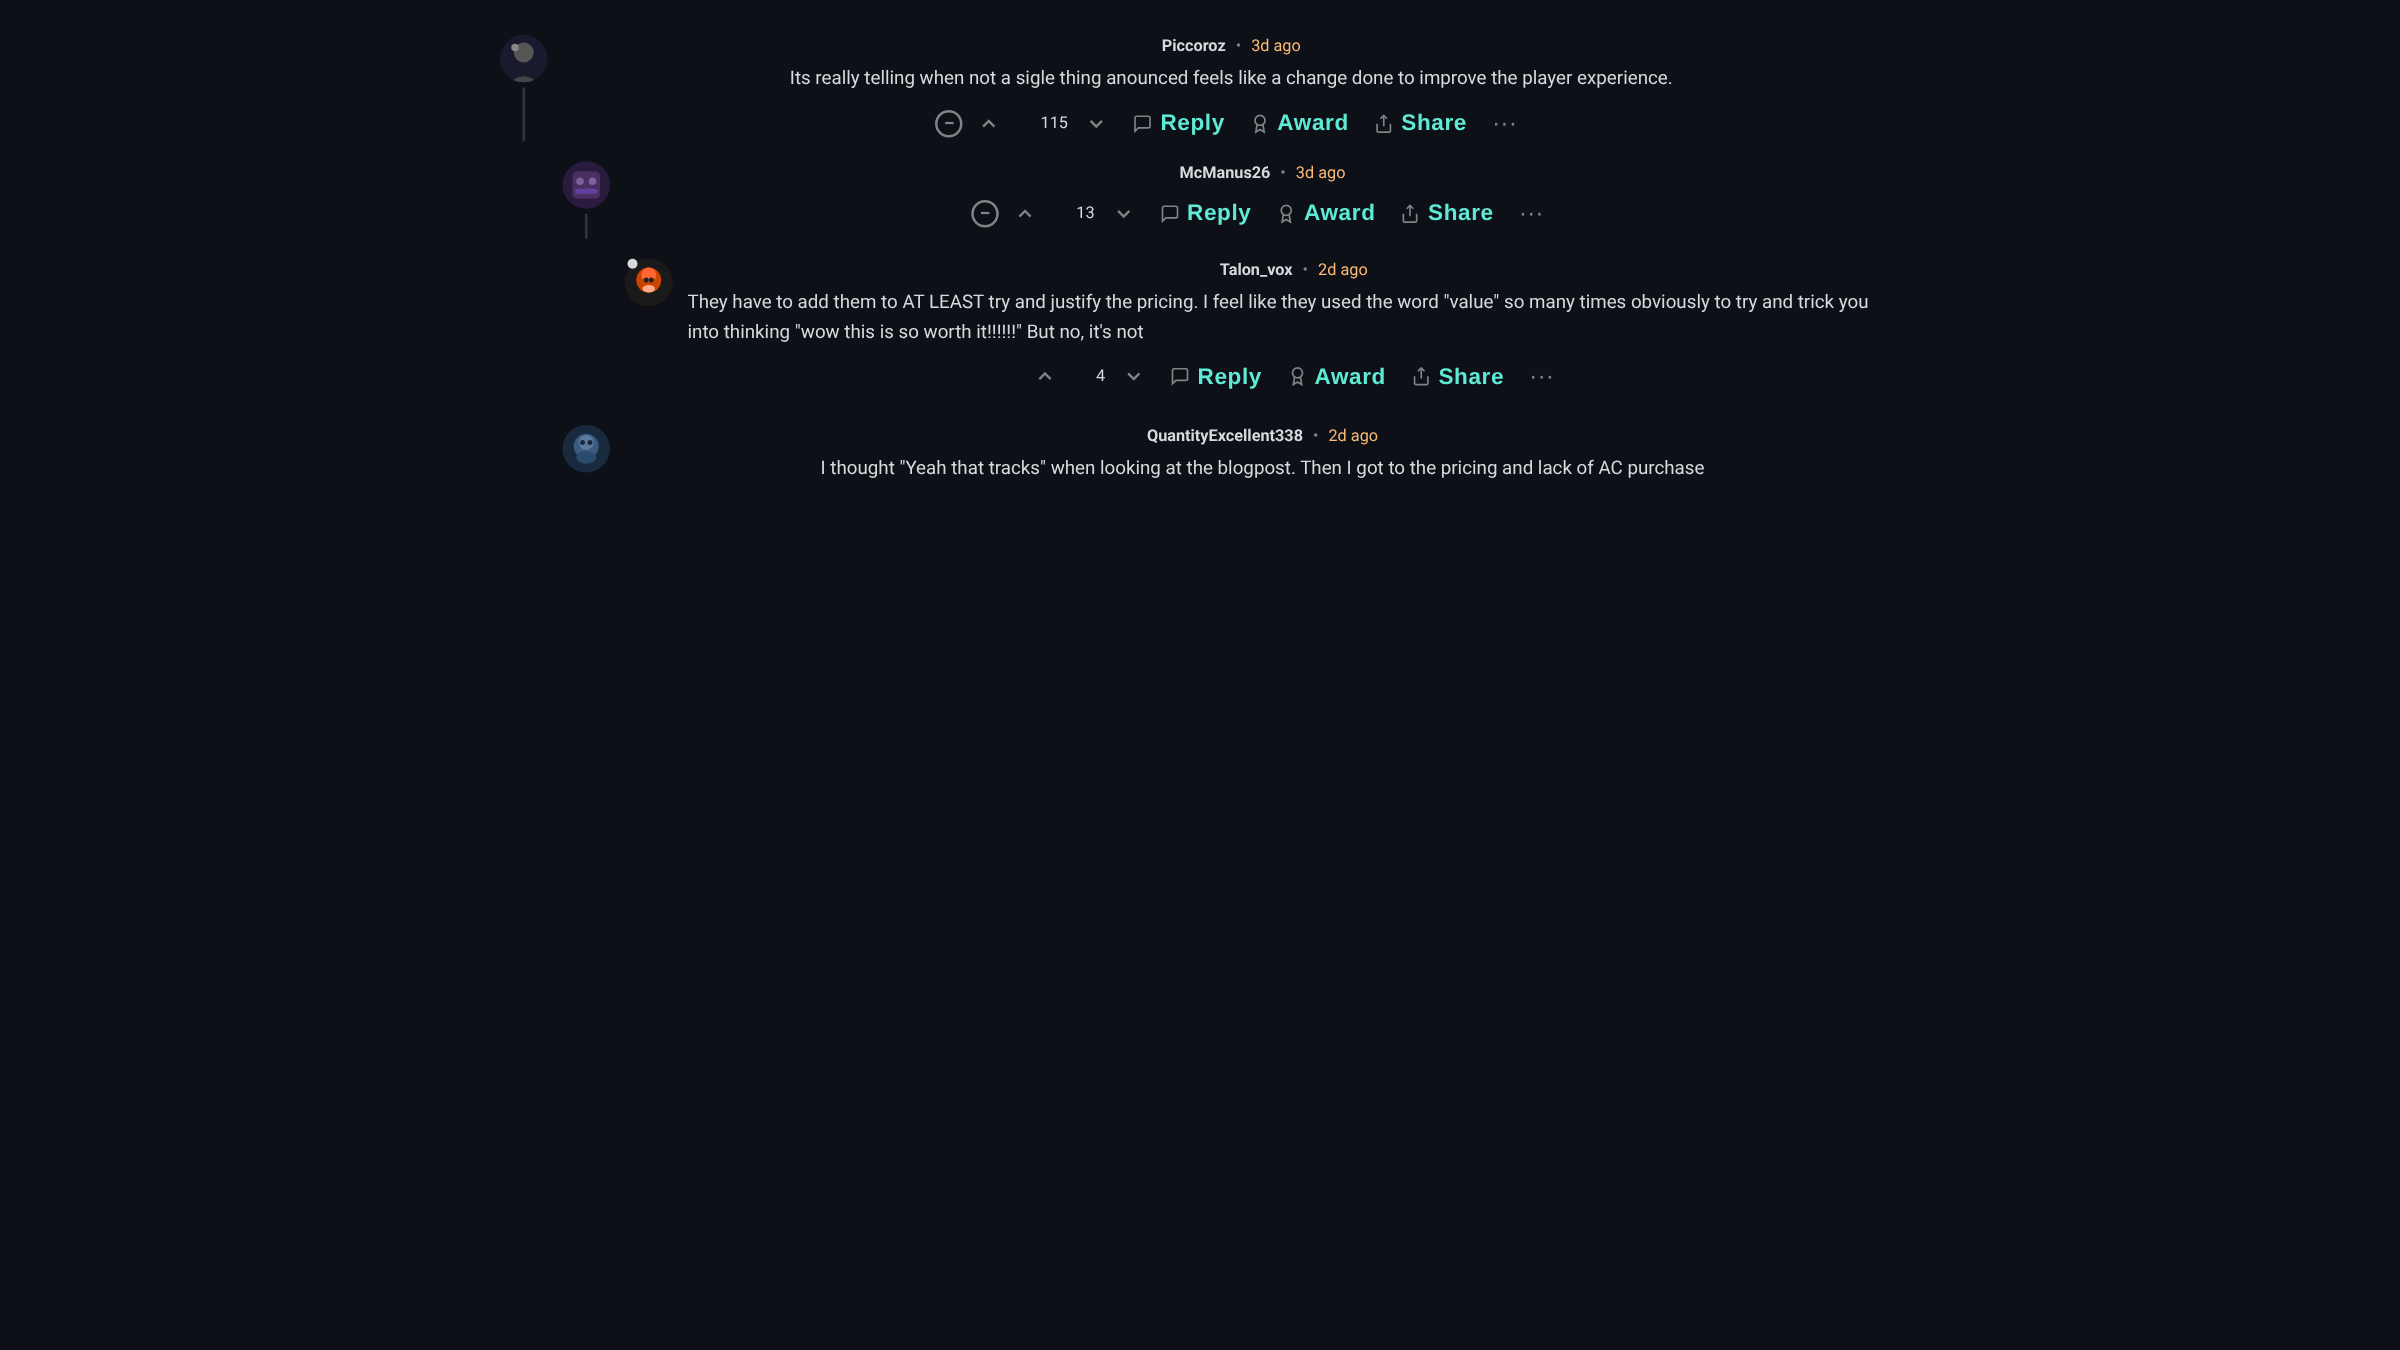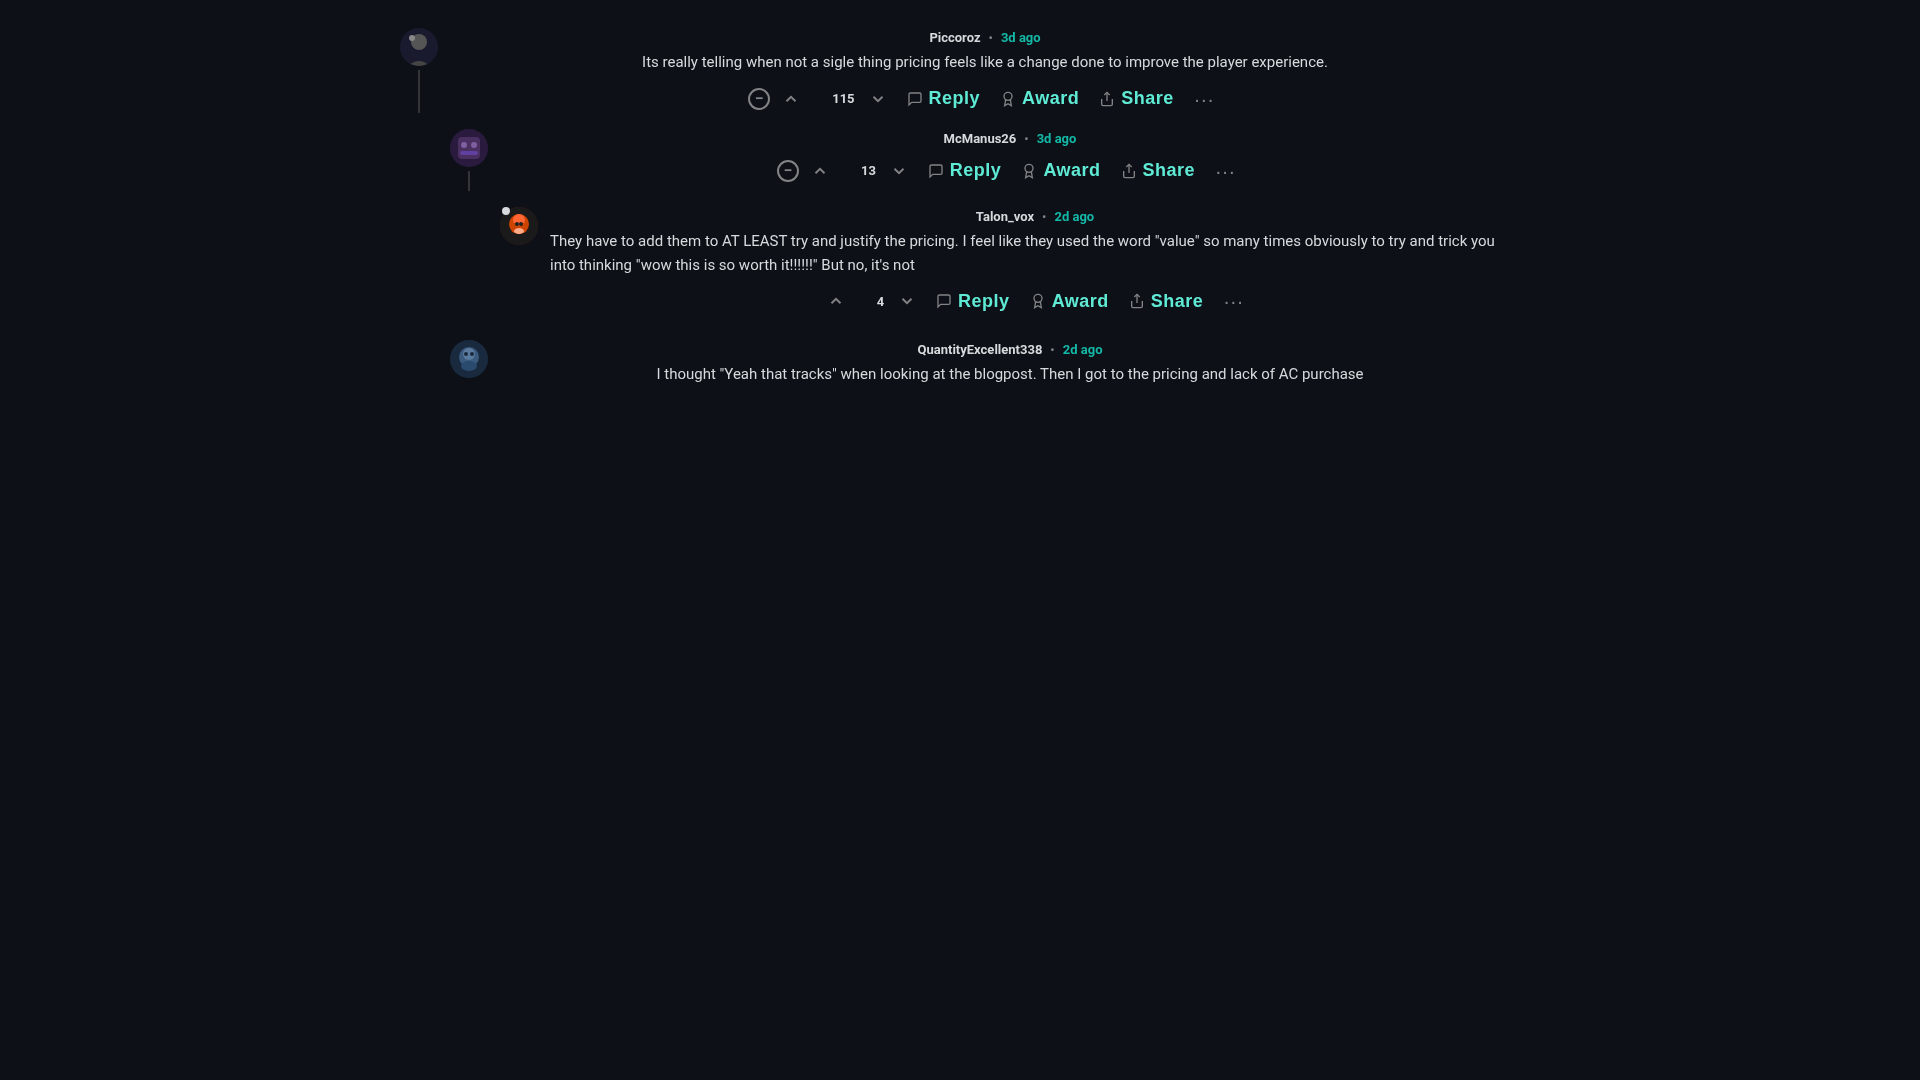--- a/index.html
+++ b/index.html
@@ -96,23 +96,22 @@
     .username {
       font-weight: 700;
       font-size: 13px;
       color: #d7dadc;
     }
     .dot-sep {
       color: #818384;
       font-size: 13px;
     }
     .timestamp {
-      color: #14b8a6;
+      color: #fdba74;
       font-size: 13px;
-      font-weight: bold;
     }
     .comment-body {
       font-size: 15px;
       line-height: 1.55;
       color: #d7dadc;
       max-width: 1050px;
     }
     .comment-actions {
       display: flex;
       align-items: center;
@@ -134,21 +133,21 @@
       color: #5eead4;
       font-size: 18px;
       font-weight: 700;
       cursor: pointer;
       padding: 4px 8px;
       border-radius: 2px;
       letter-spacing: 0.5px;
     }
     .vote-count {
       font-size: 13px;
-      font-weight: 700;
+      font-weight: 400;
       color: #d7dadc;
       margin-left: 18px;
     }
     .action-icon {
       display: inline-flex;
       align-items: center;
       justify-content: center;
     }
     .more-btn {
       background: transparent;
@@ -192,21 +191,21 @@
           </svg>
         </div>
         <div class="thread-line"></div>
       </div>
       <div class="comment-content">
         <div class="comment-header">
           <span class="username">Piccoroz</span>
           <span class="dot-sep">•</span>
           <span class="timestamp">3d ago</span>
         </div>
-        <div class="comment-body">Its really telling when not a sigle thing pricing feels like a change done to improve the player experience.</div>
+        <div class="comment-body">Its really telling when not a sigle thing anounced feels like a change done to improve the player experience.</div>
         <div class="comment-actions">
           <div class="collapse-btn">
             <span>−</span>
           </div>
           <div class="vote-section">
             <button class="action-btn">
               <span class="action-icon">
                 <svg width="18" height="18" viewBox="0 0 24 24" fill="none" stroke="#818384" stroke-width="2.5">
                   <polyline points="18 15 12 9 6 15"></polyline>
                 </svg>

